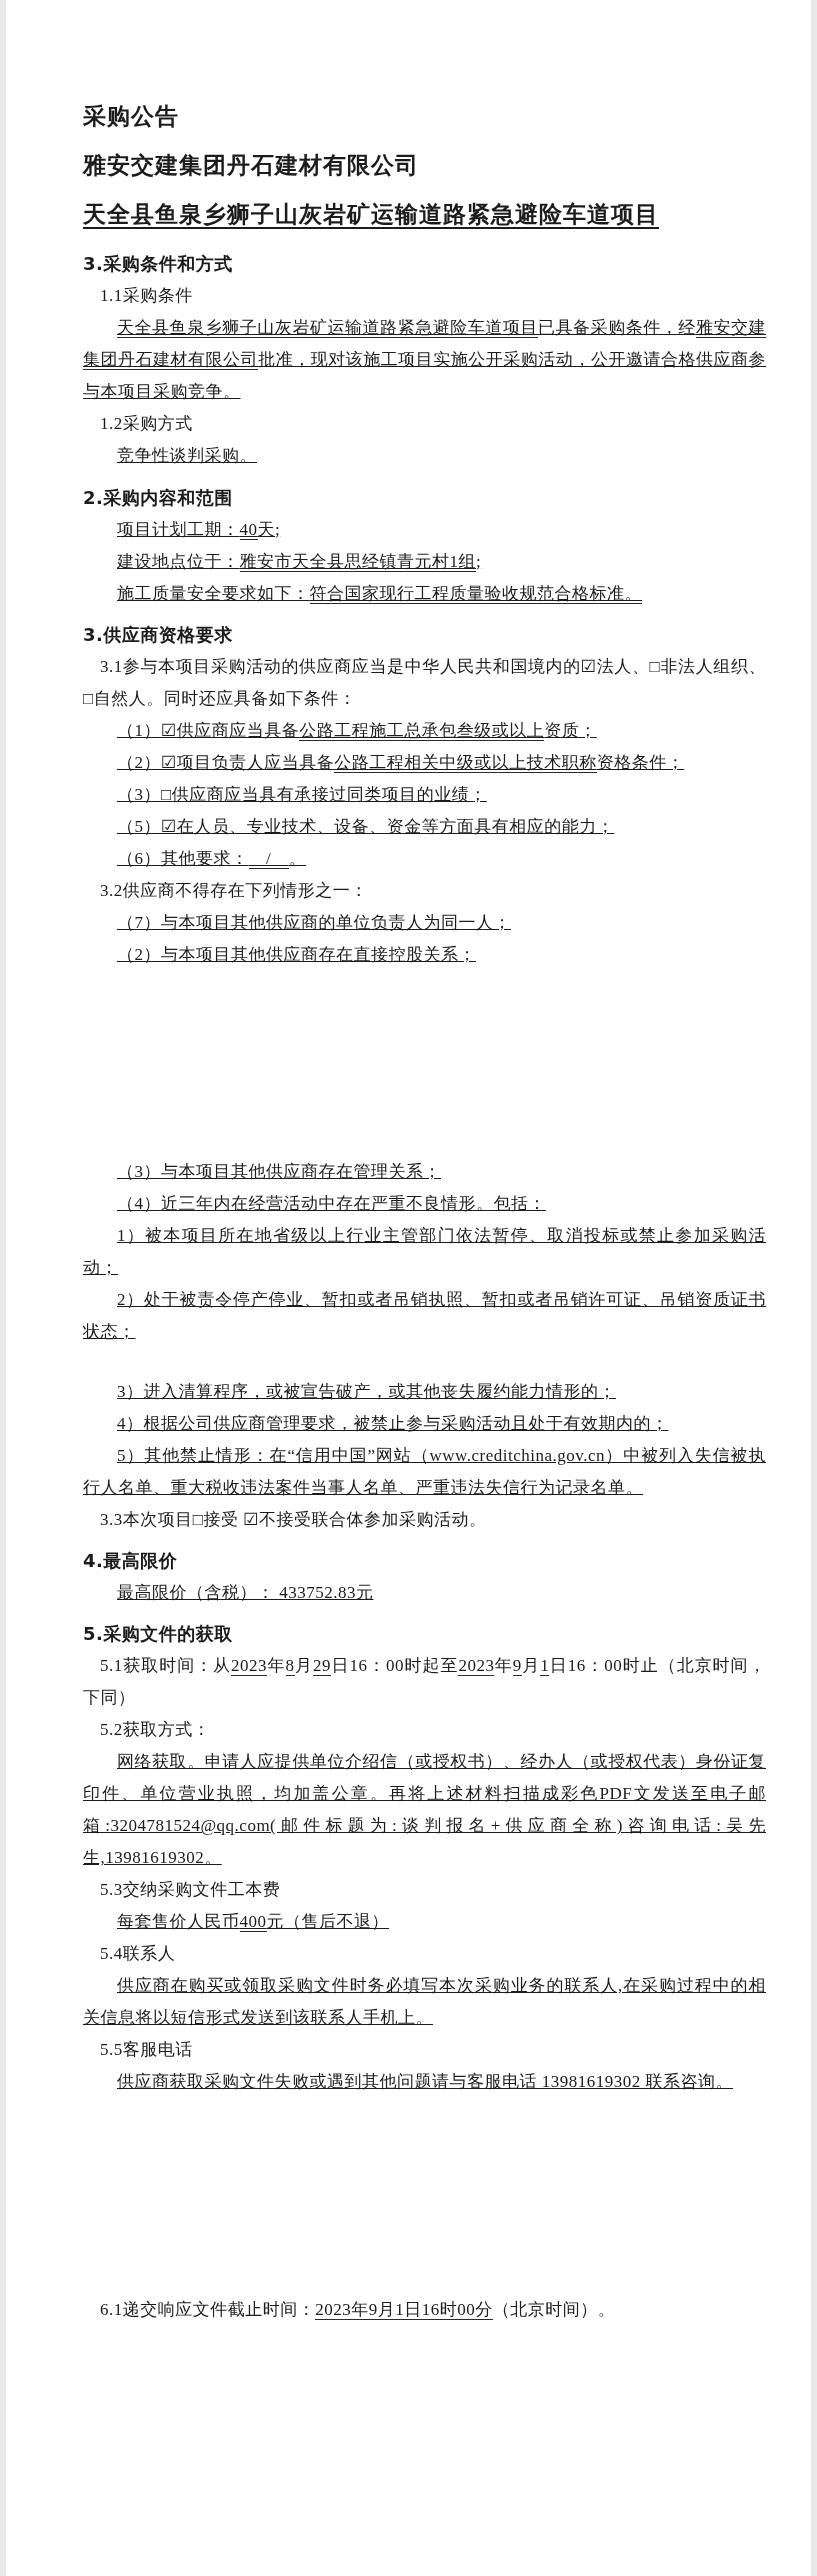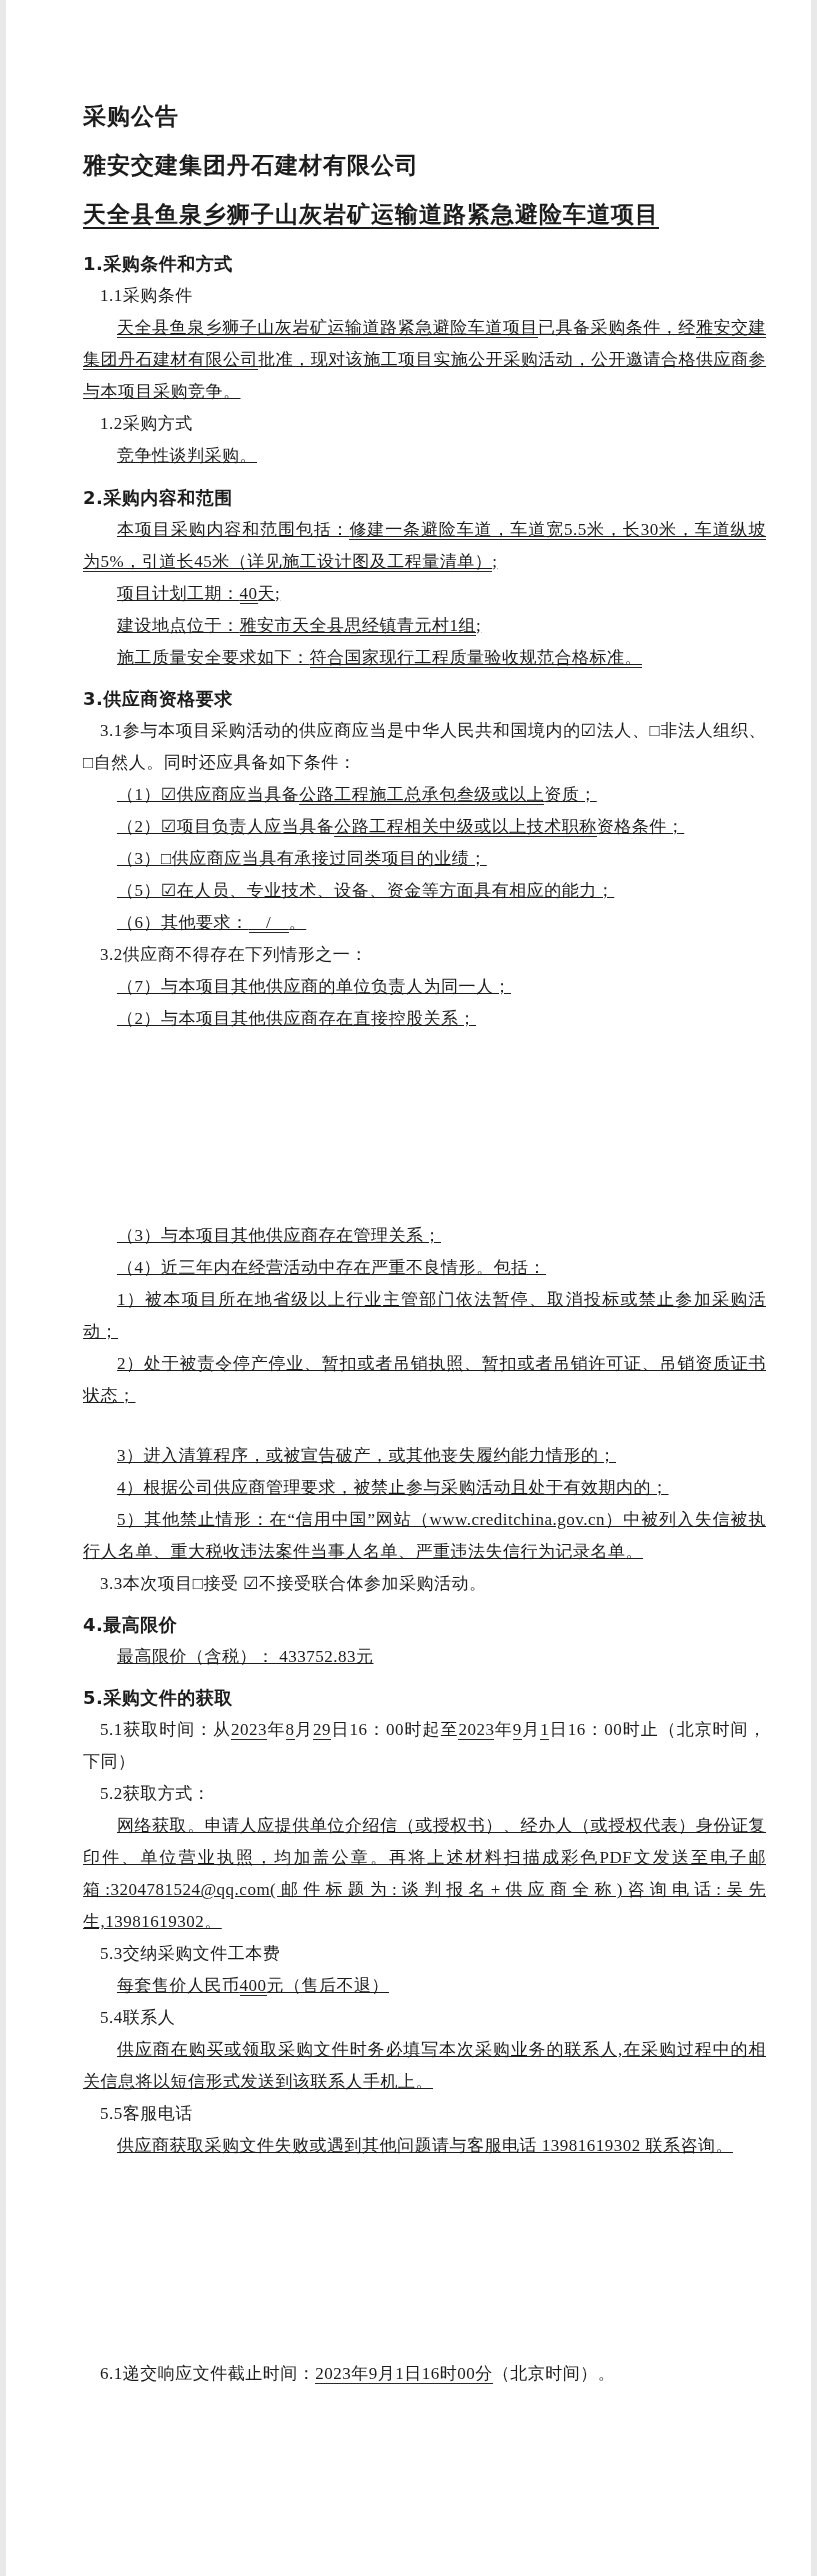--- a/index.html
+++ b/index.html
@@ -20,27 +20,26 @@
 </style>
 </head>
 <body>
 
 <div class="page">
 
   <div>
       <div class="t1">采购公告</div>
       <div class="t1">雅安交建集团丹石建材有限公司</div>
       <div class="t1 t1u">天全县鱼泉乡狮子山灰岩矿运输道路紧急避险车道项目</div>
-      <div class="sec">1.采购条件和方式</div>
+      <div class="sec">3.采购条件和方式</div>
       <div class="para ind1"><span>1.1采购条件</span></div>
       <div class="para ind2"><span class="u">天全县鱼泉乡狮子山灰岩矿运输道路紧急避险车道项目</span><span>已具备采购条件，经</span><span class="u">雅安交建集团丹石建材有限公司</span><span>批准，现对该施工项目实施公开采购活动，公开邀请合格供应商参与本项目采购竞争。</span></div>
       <div class="para ind1"><span>1.2采购方式</span></div>
       <div class="para ind2"><span>竞争性谈判采购。</span></div>
       <div class="sec">2.采购内容和范围</div>
-      <div class="para ind2"><span>本项目采购内容和范围包括：</span><span class="u">修建一条避险车道，车道宽5.5米，长30米，车道纵坡为5%，引道长45米（详见施工设计图及工程量清单）</span><span>;</span></div>
       <div class="para ind2"><span>项目计划工期：</span><span class="u">40</span><span>天;</span></div>
       <div class="para ind2"><span>建设地点位于：</span><span class="u">雅安市天全县思经镇青元村1组</span><span>;</span></div>
       <div class="para ind2"><span>施工质量安全要求如下：</span><span class="u">符合国家现行工程质量验收规范合格标准。</span></div>
       <div class="sec">3.供应商资格要求</div>
       <div class="para ind1"><span>3.1参与本项目采购活动的供应商应当是中华人民共和国境内的☑法人、□非法人组织、□自然人。同时还应具备如下条件：</span></div>
       <div class="para ind2"><span>（1）☑供应商应当具备</span><span class="u">公路工程施工总承包叁级或以上</span><span>资质；</span></div>
       <div class="para ind2"><span>（2）☑项目负责人应当具备</span><span class="u">公路工程相关中级或以上技术职称</span><span>资格条件；</span></div>
       <div class="para ind2"><span>（3）□供应商应当具有承接过同类项目的业绩；</span></div>
       <div class="para ind2"><span>（5）☑在人员、专业技术、设备、资金等方面具有相应的能力；</span></div>
       <div class="para ind2"><span>（6）其他要求：</span><span class="u">　/　</span><span>。</span></div>

